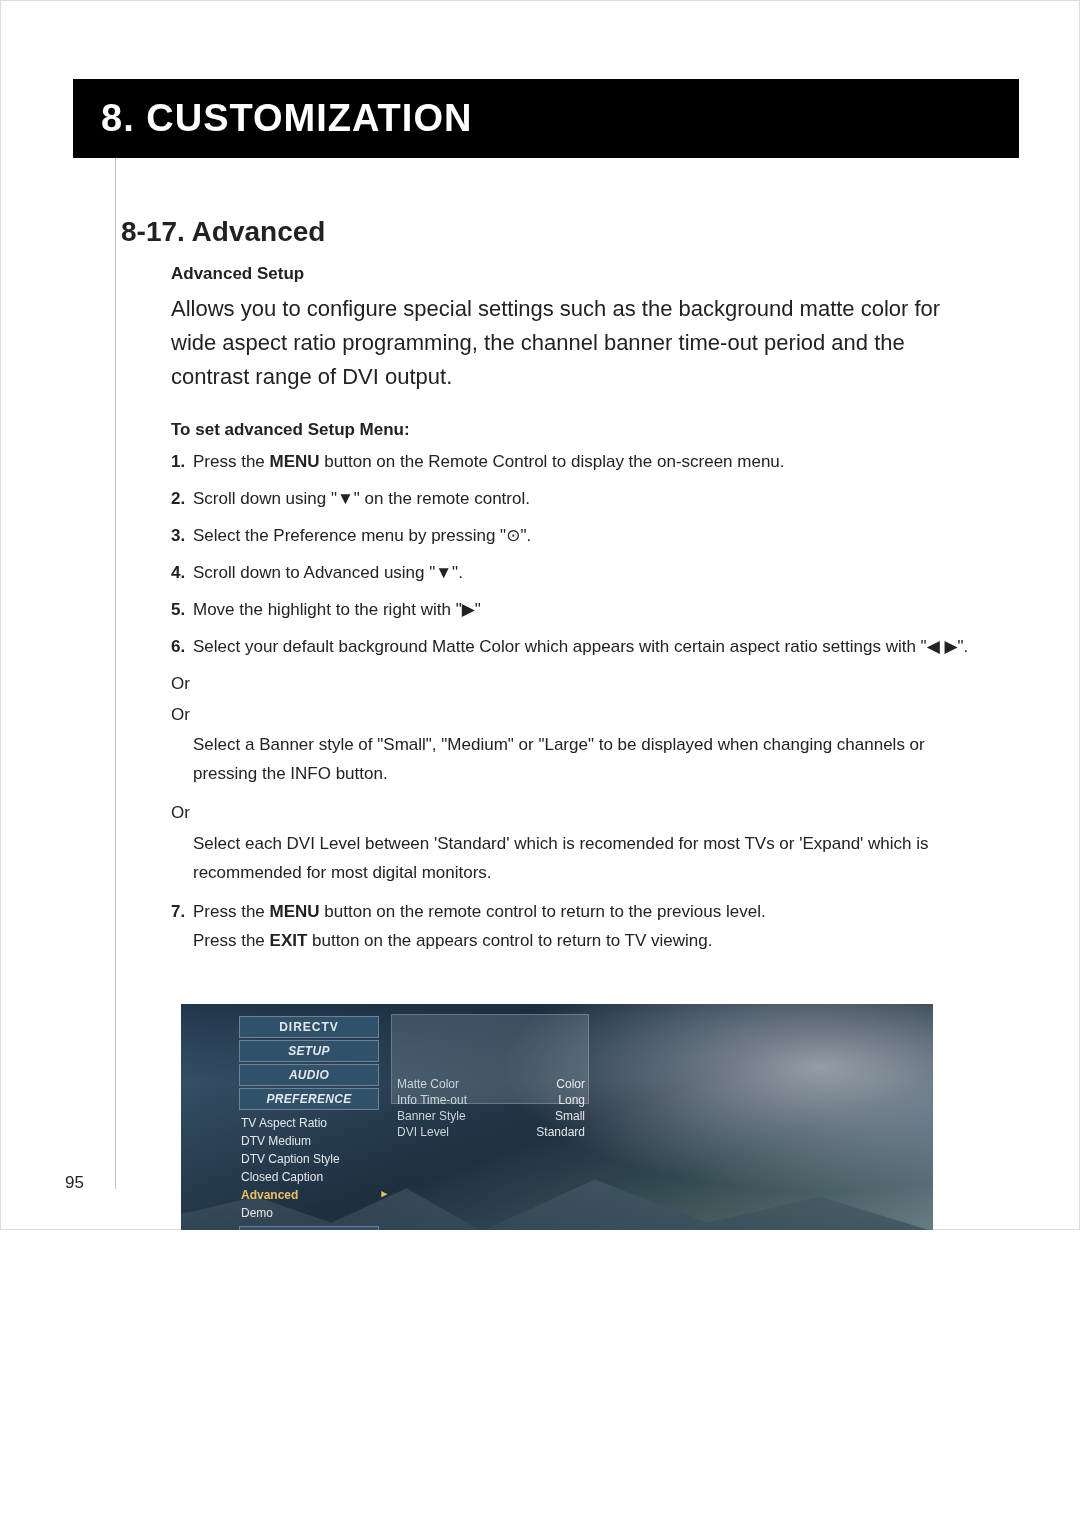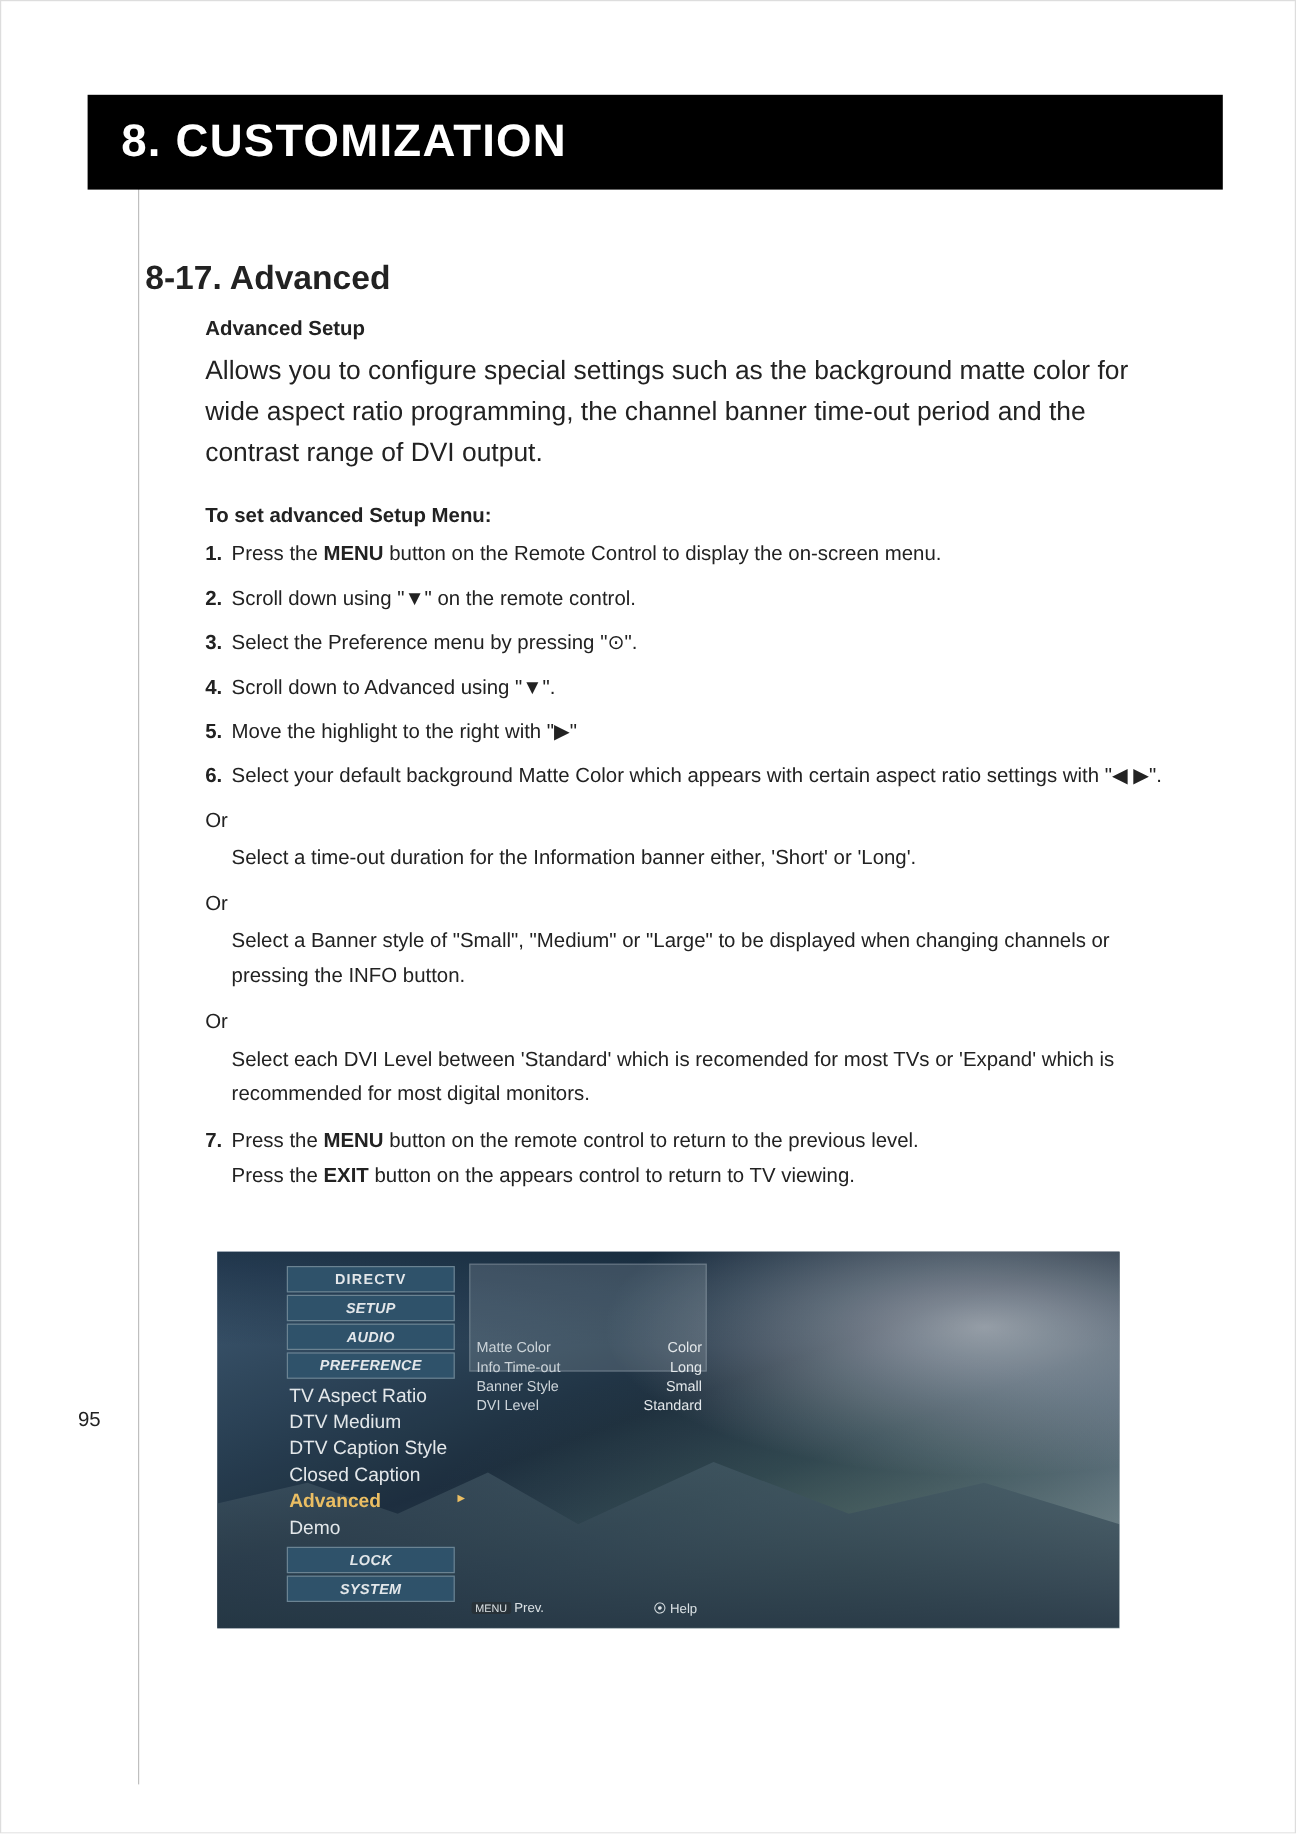--- a/index.html
+++ b/index.html
@@ -5,21 +5,21 @@
   body {
     margin: 0;
     padding: 0;
     background: #fff;
     font-family: Arial, Helvetica, sans-serif;
     color: #222;
     width: 1080px;
   }
   .page {
     width: 1080px;
-    height: 1528px;
+    height: 1230px;
     position: relative;
     box-sizing: border-box;
     padding: 78px 110px 61px 50px;
     border: 1px solid #ddd;
   }
   .chapter-bar {
     background: #000;
     color: #fff;
     font-weight: bold;
     font-size: 38px;
@@ -130,21 +130,21 @@
     text-align: center;
     padding: 3px 4px;
     margin-bottom: 2px;
     font-family: Arial, sans-serif;
     letter-spacing: 0.3px;
   }
   .menu-box.ital { font-style: italic; font-weight: bold; }
   .menu-box.brand { font-weight: bold; letter-spacing: 1px; }
   .pref-list {
     margin-top: 4px;
-    font-size: 16px;
+    font-size: 12px;
   }
   .pref-item {
     padding: 2px 2px;
     white-space: nowrap;
     position: relative;
   }
   .pref-item.sel {
     color: #f4c25a;
     font-weight: bold;
   }
@@ -232,21 +232,20 @@
       <div class="step">
         <div class="step-num">5.</div>
         <div class="step-text glyph">Move the highlight to the right with "▶"</div>
       </div>
       <div class="step">
         <div class="step-num">6.</div>
         <div class="step-text glyph">Select your default background Matte Color which appears with certain aspect ratio settings with "◀ ▶".</div>
       </div>
 
       <div class="or">Or</div>
-      <div class="or-body">Select a time-out duration for the Information banner either, 'Short' or 'Long'.</div>
       <div class="or">Or</div>
       <div class="or-body">Select a Banner style of "Small", "Medium" or "Large" to be displayed when changing channels or pressing the INFO button.</div>
       <div class="or">Or</div>
       <div class="or-body">Select each DVI Level between 'Standard' which is recomended for most TVs or 'Expand' which is recommended for most digital monitors.</div>
 
       <div class="step">
         <div class="step-num">7.</div>
         <div class="step-text">
           <span>Press the </span><span class="bold">MENU</span><span> button on the remote control to return to the previous level.</span><br>
           <span>Press the </span><span class="bold">EXIT</span><span> button on the appears control to return to TV viewing.</span>

